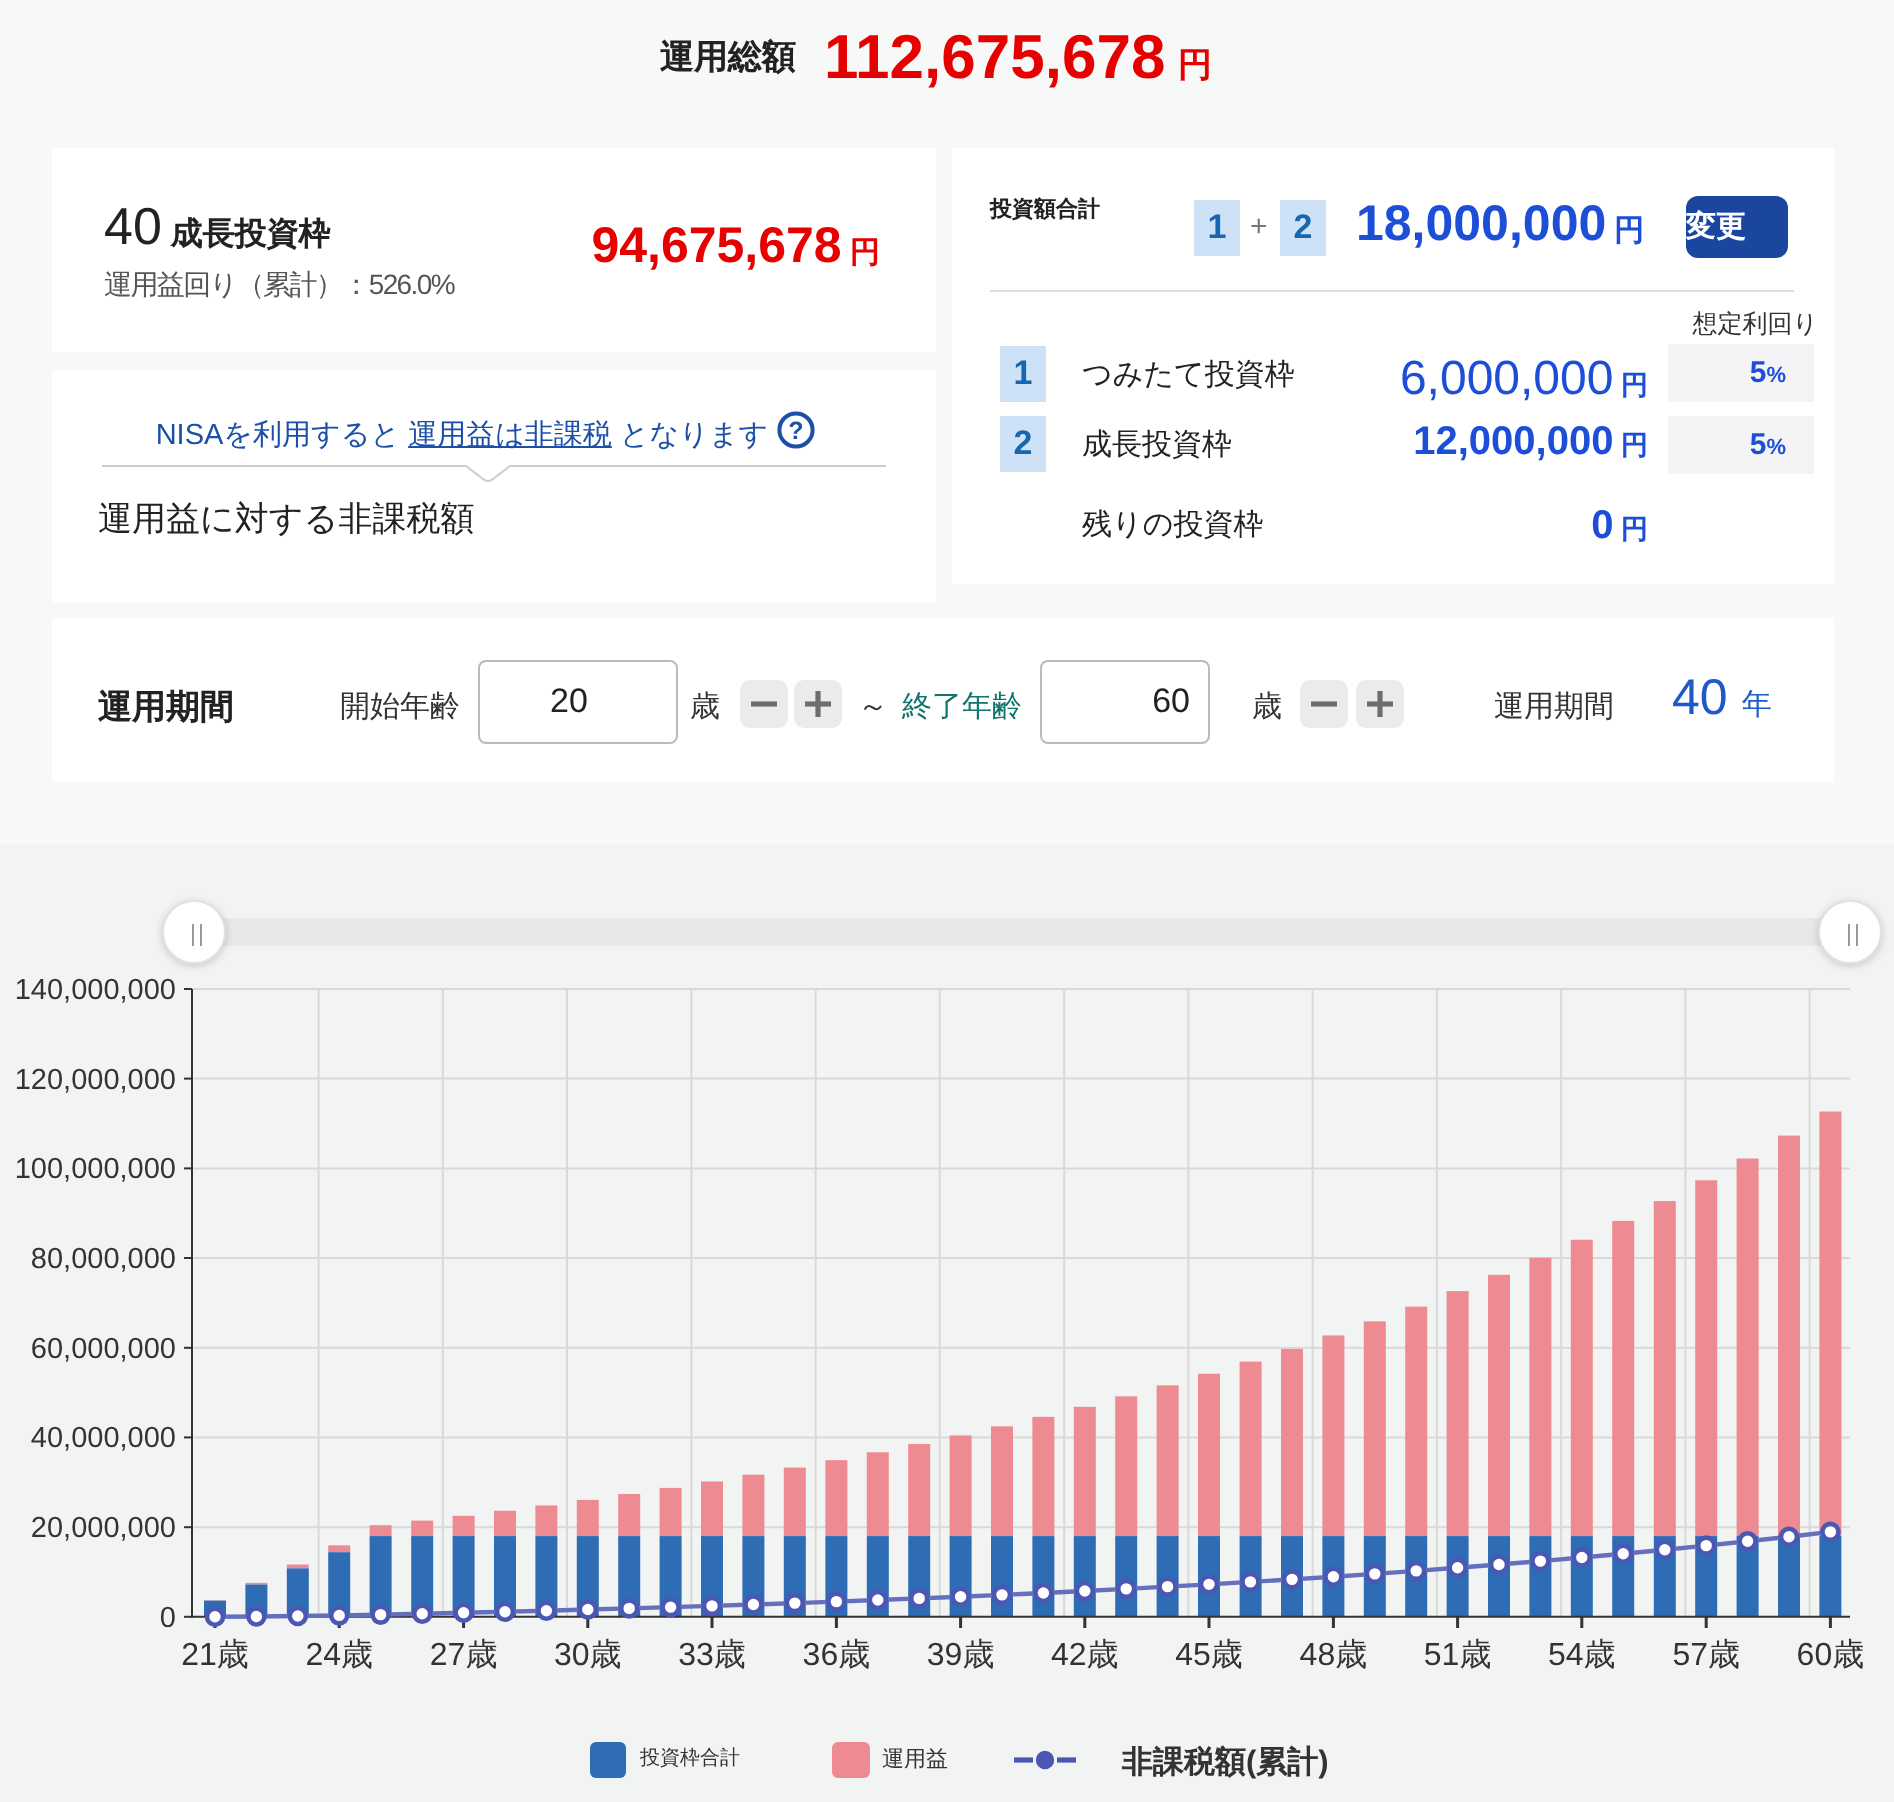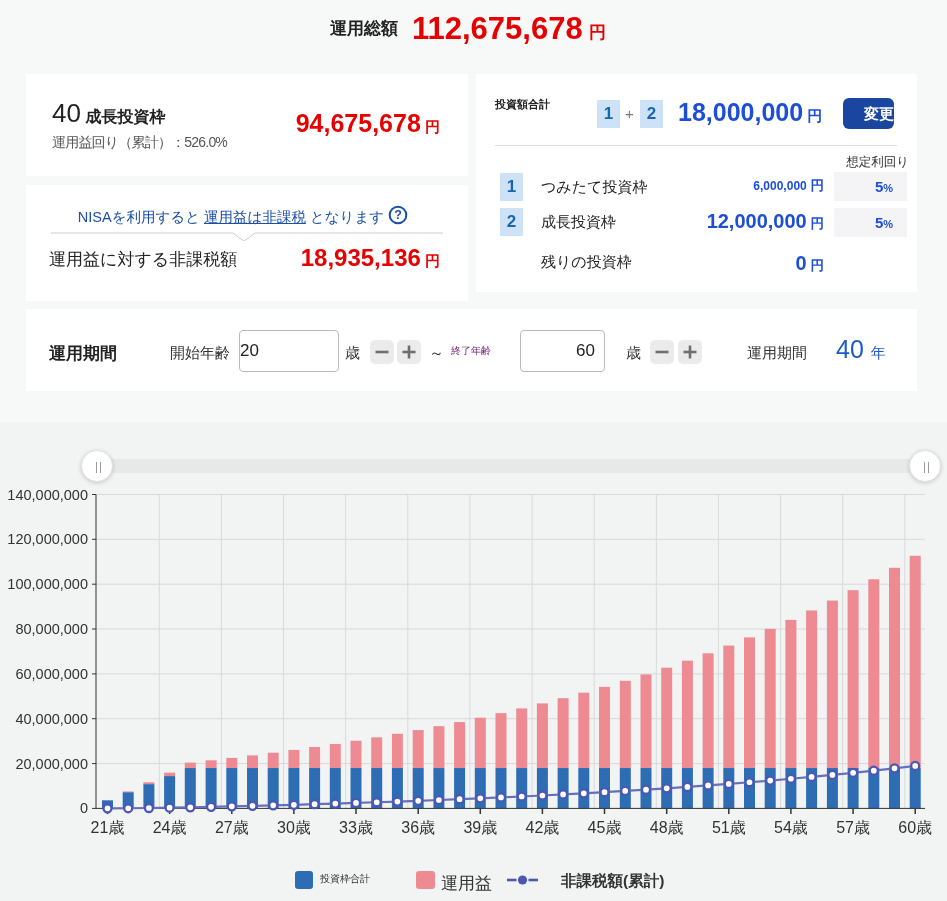--- a/index.html
+++ b/index.html
@@ -27,60 +27,57 @@
 
 <div class="card" style="left:26px;top:185px;width:442px;height:116px">
   <div style="height:47px;text-align:center;padding-top:20px;padding-right:8px;font-size:14.5px;color:#1b4fa8">NISAを利用すると <span style="text-decoration:underline">運用益は非課税</span> となります <svg width="20" height="20" viewBox="0 0 20 20" style="vertical-align:-3px">
         <circle cx="10" cy="10" r="8.3" fill="none" stroke="#1b4fa8" stroke-width="2"></circle>
         <text x="10" y="14.4" text-anchor="middle" font-size="12.5" font-weight="bold" fill="#1b4fa8">?</text>
       </svg></div>
   <svg class="abs" width="442" height="10" style="left:0;top:47px">
       <path d="M25 1 L207 1 L215.5 7.5 Q218 9.5 220.5 7.5 L229 1 L417 1" fill="none" stroke="#ccc" stroke-width="1"></path>
     </svg>
   <div class="abs" style="left:23px;top:63px;font-size:17px;font-weight:normal;color:#222">運用益に対する非課税額</div>
-  <div class="abs red" style="left:0;top:59px;width:414px;text-align:right">
-    <span style="font-size:24px;font-weight:bold">18,935,136</span><span style="font-size:15px;font-weight:bold"> 円</span>
-  </div>
 </div>
 
 <div class="card" style="left:476px;top:74px;width:441px;height:218px">
   <div class="abs" style="left:19px;top:23px;font-size:11px;font-weight:bold;color:#222">投資額合計</div>
   <div class="abs chip" style="left:121px;top:26px">1</div>
   <div class="abs" style="left:149px;top:31px;color:#777;font-size:15px">+</div>
   <div class="abs chip" style="left:164px;top:26px">2</div>
   <div class="abs blu" style="left:202px;top:26px;line-height:1"><span style="font-size:25px;font-weight:bold">18,000,000</span><span style="font-size:15px;font-weight:bold;margin-left:4px">円</span></div>
-  <div class="abs" style="left:367px;top:24px;width:51px;height:31px;background:#1a46a0;border-radius:6px;color:#fff;font-size:15px;font-weight:bold;text-align:right;line-height:31px">変更</div>
+  <div class="abs" style="left:367px;top:24px;width:51px;height:31px;background:#1a46a0;border-radius:6px;color:#fff;font-size:15px;font-weight:bold;text-align:left;line-height:31px">変更</div>
   <div class="abs" style="left:19px;top:71px;width:402px;height:1px;background:#ddd"></div>
   <div class="abs" style="left:0;top:80px;width:433px;text-align:right;font-size:12.5px;color:#333">想定利回り</div>
   <div class="abs chip" style="left:24px;top:99px">1</div>
   <div class="abs" style="left:65px;top:104px;font-size:15px;color:#222">つみたて投資枠</div>
-  <div class="abs blu" style="left:0;top:102px;width:348px;text-align:right"><span style="font-size:12px;font-weight:bold">6,000,000</span><span style="font-size:13.5px;font-weight:bold"> 円</span></div>
+  <div class="abs blu" style="left:0;top:102px;width:348px;text-align:right"><span style="font-size:24px;font-weight:normal">6,000,000</span><span style="font-size:13.5px;font-weight:bold"> 円</span></div>
   <div class="abs" style="left:358px;top:98px;width:73px;height:29px;background:#f4f4f6;text-align:right;line-height:29px;padding-right:14px"><span class="blu" style="font-size:15px;font-weight:bold">5<span style="font-size:11px">%</span></span></div>
   <div class="abs chip" style="left:24px;top:134px">2</div>
   <div class="abs" style="left:65px;top:139px;font-size:15px;color:#222">成長投資枠</div>
   <div class="abs blu" style="left:0;top:136px;width:348px;text-align:right"><span style="font-size:20px;font-weight:bold">12,000,000</span><span style="font-size:13.5px;font-weight:bold"> 円</span></div>
   <div class="abs" style="left:358px;top:134px;width:73px;height:29px;background:#f4f4f6;text-align:right;line-height:29px;padding-right:14px"><span class="blu" style="font-size:15px;font-weight:bold">5<span style="font-size:11px">%</span></span></div>
   <div class="abs" style="left:65px;top:179px;font-size:15px;color:#222">残りの投資枠</div>
   <div class="abs blu" style="left:0;top:177.5px;width:348px;text-align:right"><span style="font-size:20px;font-weight:bold">0</span><span style="font-size:13.5px;font-weight:bold"> 円</span></div>
 </div>
 
 <div class="card" style="left:26px;top:309px;width:891px;height:82px">
   <div class="abs" style="left:23px;top:33px;font-size:17px;font-weight:bold;color:#222">運用期間</div>
   <div class="abs" style="left:144px;top:35px;font-size:15px;color:#333">開始年齢</div>
-  <div class="abs" style="left:213px;top:21px;width:100px;height:42px;border:1px solid #bbb;border-radius:4px;background:#fff;font-size:17px;color:#222;text-align:left;line-height:40px;padding-right:9px">20</div>
+  <div class="abs" style="left:213px;top:21px;width:100px;height:42px;border:1px solid #bbb;border-radius:4px;background:#fff;font-size:17px;color:#222;text-align:center;line-height:40px;padding-right:9px">20</div>
   <div class="abs" style="left:319px;top:35px;font-size:15px;color:#333">歳</div>
   <div class="abs" style="left:344px;top:31px;width:24px;height:24px;background:#ebebeb;border-radius:5px;color:#777;font-size:19px;text-align:center;line-height:22px"><svg width="24" height="24" viewBox="0 0 24 24">
         <line x1="5.5" y1="12" x2="18.5" y2="12" stroke="#6e6e6e" stroke-width="2.6"></line>
       </svg></div>
   <div class="abs" style="left:371px;top:31px;width:24px;height:24px;background:#ebebeb;border-radius:5px;color:#777;font-size:19px;text-align:center;line-height:22px"><svg width="24" height="24" viewBox="0 0 24 24">
         <line x1="5.5" y1="12" x2="18.5" y2="12" stroke="#6e6e6e" stroke-width="2.6"></line>
         <line x1="12" y1="5.5" x2="12" y2="18.5" stroke="#6e6e6e" stroke-width="2.6"></line>
       </svg></div>
   <div class="abs" style="left:403px;top:35px;font-size:15px;color:#333">～</div>
-  <div class="abs" style="left:425px;top:35px;font-size:10px;color:#701a75">終了年齢</div>
+  <div class="abs" style="left:425px;top:35px;font-size:15px;color:#0f766e">終了年齢</div>
   <div class="abs" style="left:494px;top:21px;width:85px;height:42px;border:1px solid #bbb;border-radius:4px;background:#fff;font-size:17px;color:#222;text-align:right;line-height:40px;padding-right:9px">60</div>
   <div class="abs" style="left:600px;top:35px;font-size:15px;color:#333">歳</div>
   <div class="abs" style="left:624px;top:31px;width:24px;height:24px;background:#ebebeb;border-radius:5px;color:#777;font-size:19px;text-align:center;line-height:22px"><svg width="24" height="24" viewBox="0 0 24 24">
         <line x1="5.5" y1="12" x2="18.5" y2="12" stroke="#6e6e6e" stroke-width="2.6"></line>
       </svg></div>
   <div class="abs" style="left:652px;top:31px;width:24px;height:24px;background:#ebebeb;border-radius:5px;color:#777;font-size:19px;text-align:center;line-height:22px"><svg width="24" height="24" viewBox="0 0 24 24">
         <line x1="5.5" y1="12" x2="18.5" y2="12" stroke="#6e6e6e" stroke-width="2.6"></line>
         <line x1="12" y1="5.5" x2="12" y2="18.5" stroke="#6e6e6e" stroke-width="2.6"></line>
       </svg></div>
   <div class="abs" style="left:721px;top:35px;font-size:15px;color:#333">運用期間</div>
@@ -283,19 +280,19 @@
     <text x="666.7" y="410.5" text-anchor="middle" font-size="16" fill="#333">48歳</text>
     <text x="728.8" y="410.5" text-anchor="middle" font-size="16" fill="#333">51歳</text>
     <text x="790.9" y="410.5" text-anchor="middle" font-size="16" fill="#333">54歳</text>
     <text x="853.1" y="410.5" text-anchor="middle" font-size="16" fill="#333">57歳</text>
     <text x="915.2" y="410.5" text-anchor="middle" font-size="16" fill="#333">60歳</text>
   </svg>
 
 <div class="abs" style="left:294.8px;top:870.5px;width:18.5px;height:18.5px;background:#2e6cb4;border-radius:3px"></div>
 <div class="abs" style="left:320px;top:872px;font-size:10px;color:#333">投資枠合計</div>
 <div class="abs" style="left:416.4px;top:870.5px;width:18.5px;height:18.5px;background:#ee8a92;border-radius:3px"></div>
-<div class="abs" style="left:441px;top:872px;font-size:17px;color:#333">運用益</div>
+<div class="abs" style="left:441px;top:872px;font-size:11px;color:#333">運用益</div>
 <svg class="abs" width="31" height="12" style="left:506.5px;top:874px">
     <line x1="0" y1="6" x2="9.5" y2="6" stroke="#4a58b4" stroke-width="2.6"></line>
     <line x1="21.5" y1="6" x2="31" y2="6" stroke="#4a58b4" stroke-width="2.6"></line>
     <circle cx="15.5" cy="6" r="4.6" fill="#4a58b4"></circle>
   </svg>
 <div class="abs" style="left:561px;top:871px;font-size:15.5px;font-weight:bold;color:#333">非課税額(累計)</div>
 
 </body></html>

